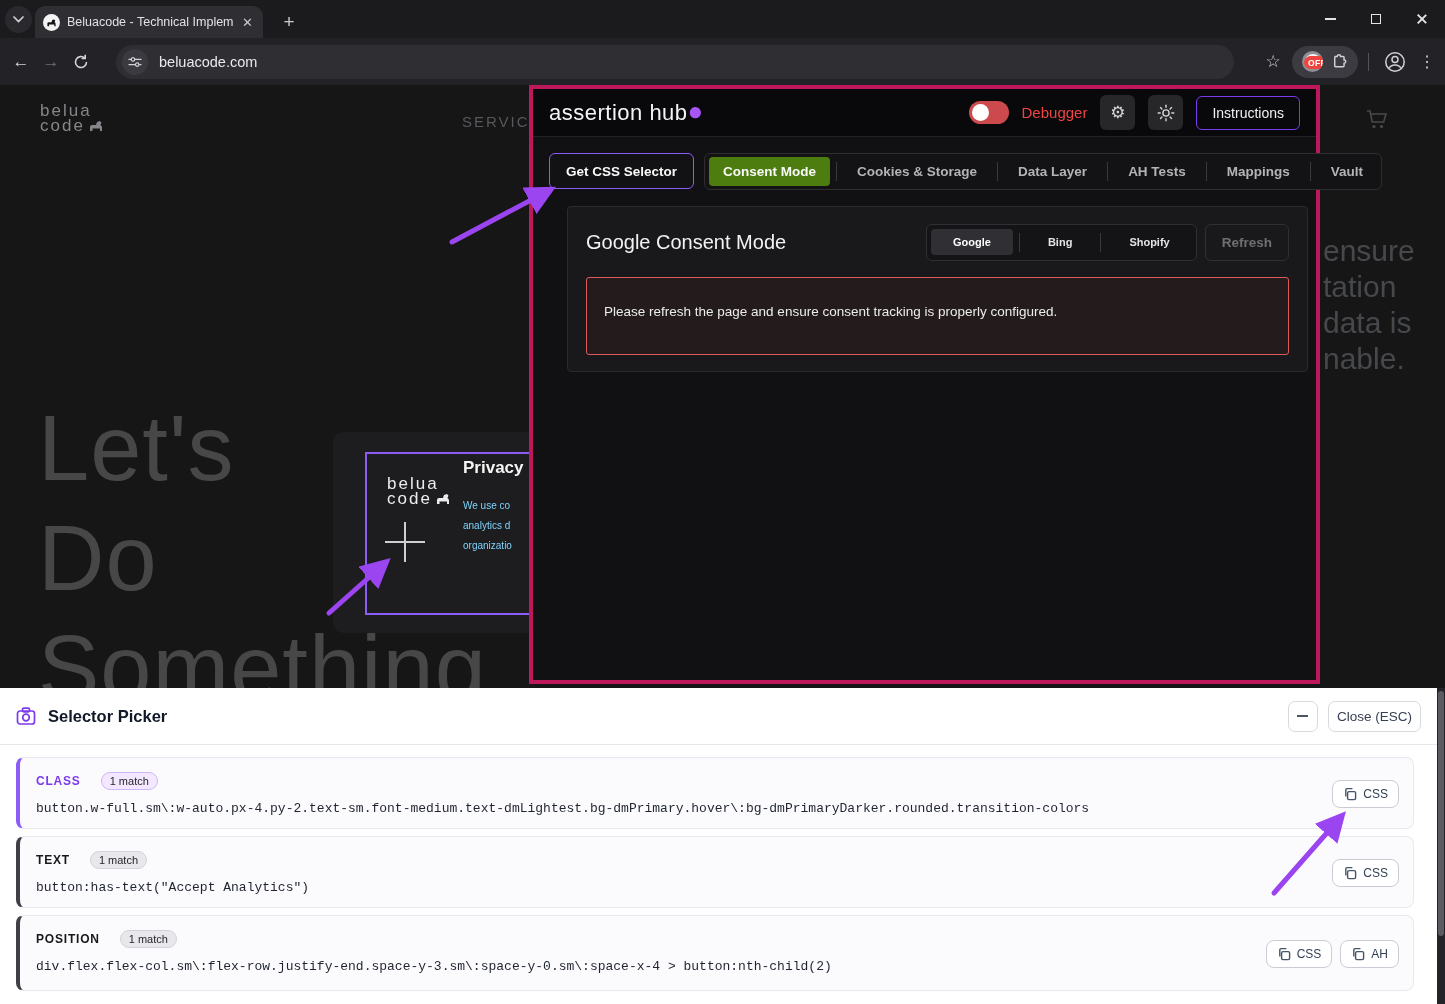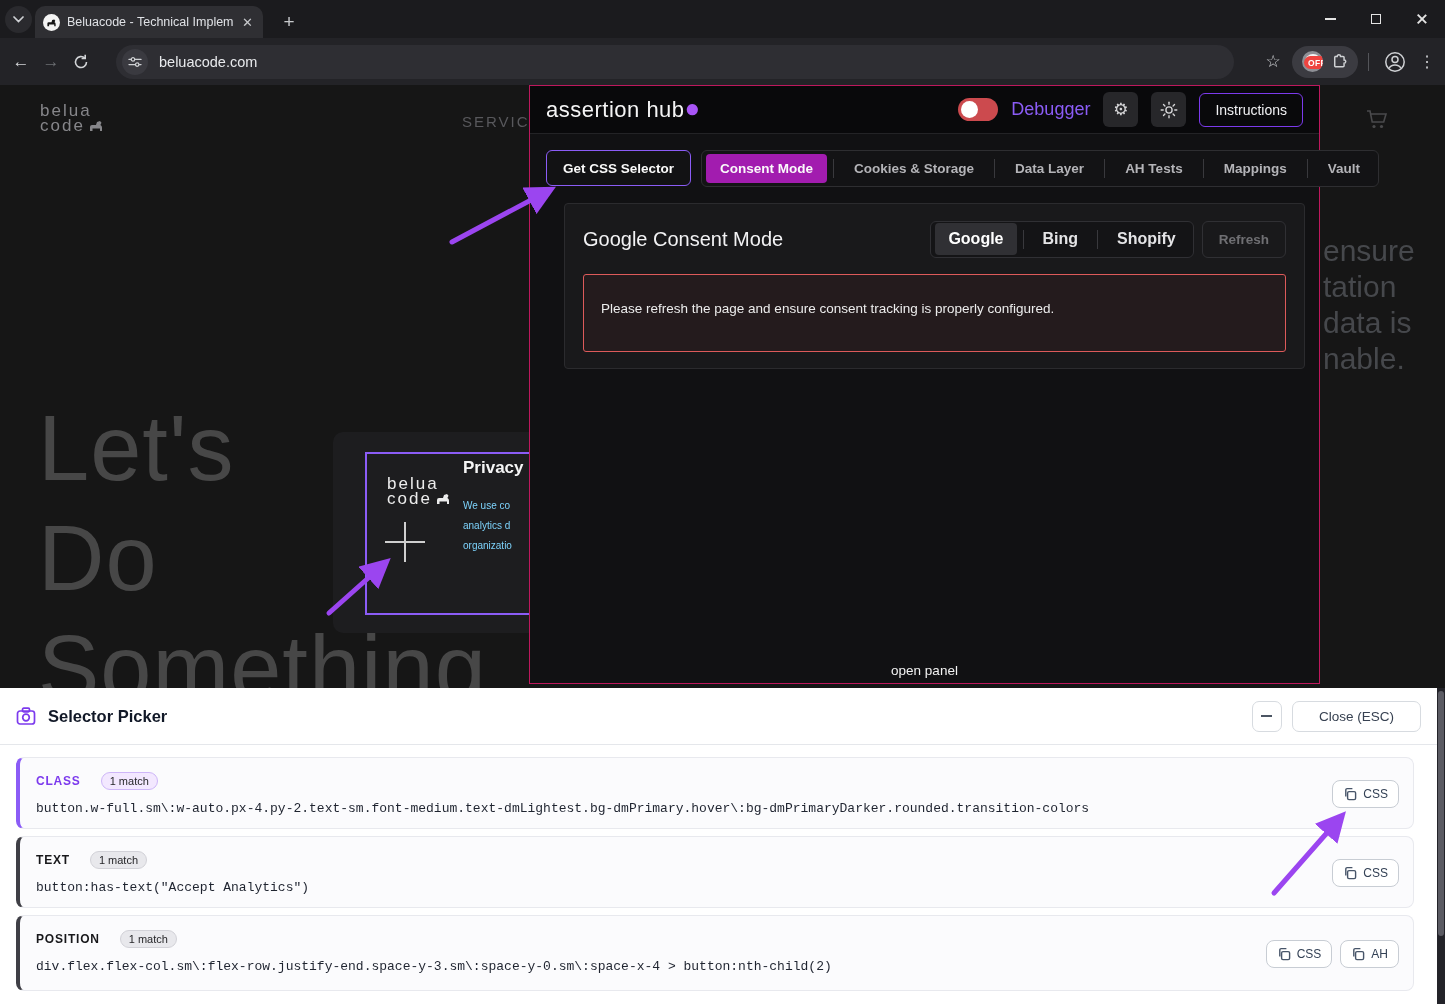--- a/index.html
+++ b/index.html
@@ -47,59 +47,59 @@
   .privacy-card{position:absolute;left:333px;top:432px;width:300px;height:201px;background:#1d1d1f;border-radius:10px;z-index:2;overflow:hidden}
   .sel-rect{position:absolute;left:32px;top:20px;width:300px;height:163px;border:2px solid #8b5cf6}
   .pc-logo{position:absolute;left:54px;top:44px;color:#ececec;font-size:17px;line-height:15px;letter-spacing:2px;font-weight:300}
   .pc-plus{position:absolute;left:52px;top:90px;width:40px;height:40px}
   .pc-plus::before{content:"";position:absolute;left:0;top:19px;width:40px;height:2px;background:#cfcfcf}
   .pc-plus::after{content:"";position:absolute;left:19px;top:0;width:2px;height:40px;background:#cfcfcf}
   .pc-title{position:absolute;left:130px;top:26px;color:#f5f5f5;font-size:17px;font-weight:bold;white-space:nowrap}
   .pc-body{position:absolute;left:130px;top:64px;color:#7dd3fc;font-size:10px;line-height:20px;white-space:nowrap}
 
   
-  .overlay{position:absolute;left:529px;top:85px;width:791px;height:599px;background:#111113;border:1px solid #be185d;z-index:5}
+  .overlay{position:absolute;left:529px;top:85px;width:791px;height:599px;background:#111113;border:4px solid #be185d;z-index:5}
   .ah-header{position:absolute;left:0;top:0;width:100%;height:48px;background:#09090b;border-bottom:1px solid #232326;display:flex;align-items:center;padding:0 16px}
   .brand{color:#f4f4f5;font-size:22px;font-weight:300;letter-spacing:.5px}
   .brand .dot{color:#a855f7;font-size:26px;line-height:0}
   .ah-right{margin-left:auto;display:flex;align-items:center;gap:13px}
   .toggle{width:40px;height:23px;border-radius:12px;background:#cc4a4e;position:relative;cursor:pointer}
   .toggle .knob{position:absolute;left:3px;top:3px;width:17px;height:17px;border-radius:50%;background:#fff}
-  .dbg-label{color:#8b5cf6;font-size:18px}
+  .dbg-label{color:#ef4444;font-size:15px}
   .sq-btn{width:35px;height:35px;border-radius:6px;background:#27272a;display:grid;place-items:center;color:#d4d4d6;font-size:17px;cursor:pointer}
   .instr-btn{height:34px;padding:0 15px;border:1px solid #7c3aed;border-radius:6px;background:transparent;color:#f1f1f3;font-size:14px;cursor:pointer;font-family:inherit}
 
   .tabrow{position:absolute;left:16px;top:64px;right:16px;height:37px;display:flex;gap:10px}
   .getcss-btn{height:36px;padding:0 16px;border:1px solid #8b5cf6;border-radius:6px;background:#121214;color:#fafafa;font-size:13.5px;font-weight:bold;cursor:pointer;font-family:inherit;white-space:nowrap}
   .tabgroup{flex:1;height:37px;border:1px solid #2e2e31;border-radius:6px;background:#131315;display:flex;align-items:center;padding:0 4px}
   .ah-tab{padding:7px 14px;color:#b4b4b8;font-size:13.5px;font-weight:bold;border-radius:4px;cursor:pointer;white-space:nowrap}
-  .ah-tab.active{background:#a21caf;color:#fafafa}
+  .ah-tab.active{background:#4d7c0f;color:#fafafa}
   .tab-sep{width:1px;height:19px;background:#39393d;margin:0 6px}
 
   .gcm-card{position:absolute;left:34px;top:117px;width:741px;height:166px;background:#19191b;border:1px solid #2b2b2e;border-radius:4px}
   .gcm-head{position:absolute;left:18px;right:18px;top:16px;height:38px;display:flex;align-items:center}
   .gcm-title{color:#f2f2f4;font-size:20px;font-weight:500}
   .gcm-head-right{margin-left:auto;display:flex;align-items:center;gap:8px}
   .provgroup{height:37px;border:1px solid #303034;border-radius:6px;background:#141416;display:flex;align-items:center;padding:0 4px}
-  .prov-tab{padding:7px 13px;color:#e4e4e6;font-size:16px;font-weight:bold;border-radius:4px;cursor:pointer}
+  .prov-tab{padding:7px 22px;color:#e4e4e6;font-size:11px;font-weight:bold;border-radius:4px;cursor:pointer}
   .prov-tab.active{background:#303034;color:#fff}
   .refresh-btn{height:37px;padding:0 16px;border:1px solid #303034;border-radius:6px;background:transparent;color:#6f6f73;font-size:13.5px;font-weight:bold;font-family:inherit}
   .err-box{position:absolute;left:18px;right:18px;top:70px;height:78px;border:1px solid #dd5a5a;border-radius:3px;background:#241b1d;padding:15px 17px}
   .err-title{color:#f07070;font-size:15px}
   .err-body{color:#ececec;font-size:13.5px;margin-top:11px}
   .open-panel{position:absolute;left:0;bottom:5px;width:100%;text-align:center;color:#f2f2f2;font-size:13.5px;cursor:pointer}
 
   
   .picker{position:absolute;left:0;top:688px;width:1437px;height:316px;background:#ffffff;z-index:8}
   .pk-head{position:absolute;left:0;top:0;width:100%;height:56px;display:flex;align-items:center;padding:0 16px;gap:12px}
   .pk-title{color:#111827;font-size:16.5px;font-weight:bold}
   .pk-head-right{margin-left:auto;display:flex;gap:10px}
   .pk-min{width:30px;height:31px;border:1px solid #d7dbe0;border-radius:7px;background:#fff;display:grid;place-items:center;cursor:pointer}
   .pk-min .bar{width:11px;height:1.6px;background:#4b5563}
-  .pk-close{height:31px;padding:0 26px;border:1px solid #d7dbe0;border-radius:7px;background:#fff;color:#374151;font-size:13.5px;font-family:inherit;cursor:pointer}
+  .pk-close{height:31px;padding:0 8px;border:1px solid #d7dbe0;border-radius:7px;background:#fff;color:#374151;font-size:13.5px;font-family:inherit;cursor:pointer}
   .pk-div{position:absolute;left:0;top:56px;width:100%;height:1px;background:#e5e7eb}
 
   .pk-row{position:absolute;left:16px;width:1398px;background:#fbfbfd;border:1px solid #e8e9ee;border-left:4px solid #3f3f46;border-radius:8px;padding:14px 16px}
   .pk-row.purple{border-left-color:#8b5cf6}
   .pk-row-top{display:flex;align-items:center;gap:20px}
   .pk-type{font-size:12px;font-weight:bold;letter-spacing:.8px;color:#18181b}
   .pk-type.purple{color:#7c3aed}
   .badge{font-size:11px;color:#27272a;background:#e8e8ec;border:1px solid #d2d2d8;border-radius:9px;padding:2px 8px}
   .badge.purple{background:#f3e8ff;border-color:#ceb6f8}
   .pk-code{margin-top:11px;font-family:"Liberation Mono",monospace;font-size:13px;color:#1f2430;white-space:nowrap}
@@ -225,21 +225,20 @@
             <div class="prov-tab">Shopify</div>
           </div>
           <button class="refresh-btn">Refresh</button>
         </div>
       </div>
       <div class="err-box">
         <div class="err-body">Please refresh the page and ensure consent tracking is properly configured.</div>
       </div>
     </div>
 
-    <div class="open-panel">open panel</div>
   </div>
 
   <div class="picker">
     <div class="pk-head">
       <svg class="icon-svg" width="20" height="19" viewBox="0 0 20 19">
           <rect x="1.5" y="4" width="17" height="13" rx="2.5" fill="none" stroke="#7c3aed" stroke-width="1.7"></rect>
           <rect x="6.5" y="1.2" width="7" height="3.6" rx="1.2" fill="none" stroke="#7c3aed" stroke-width="1.7"></rect>
           <circle cx="10" cy="10.5" r="3.3" fill="none" stroke="#7c3aed" stroke-width="1.7"></circle>
         </svg>
       <div class="pk-title">Selector Picker</div>

